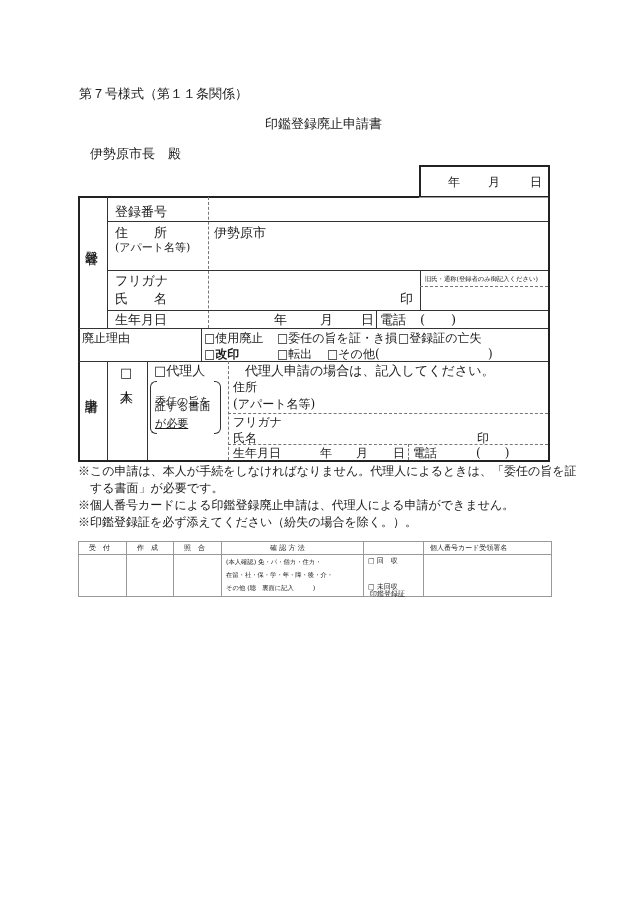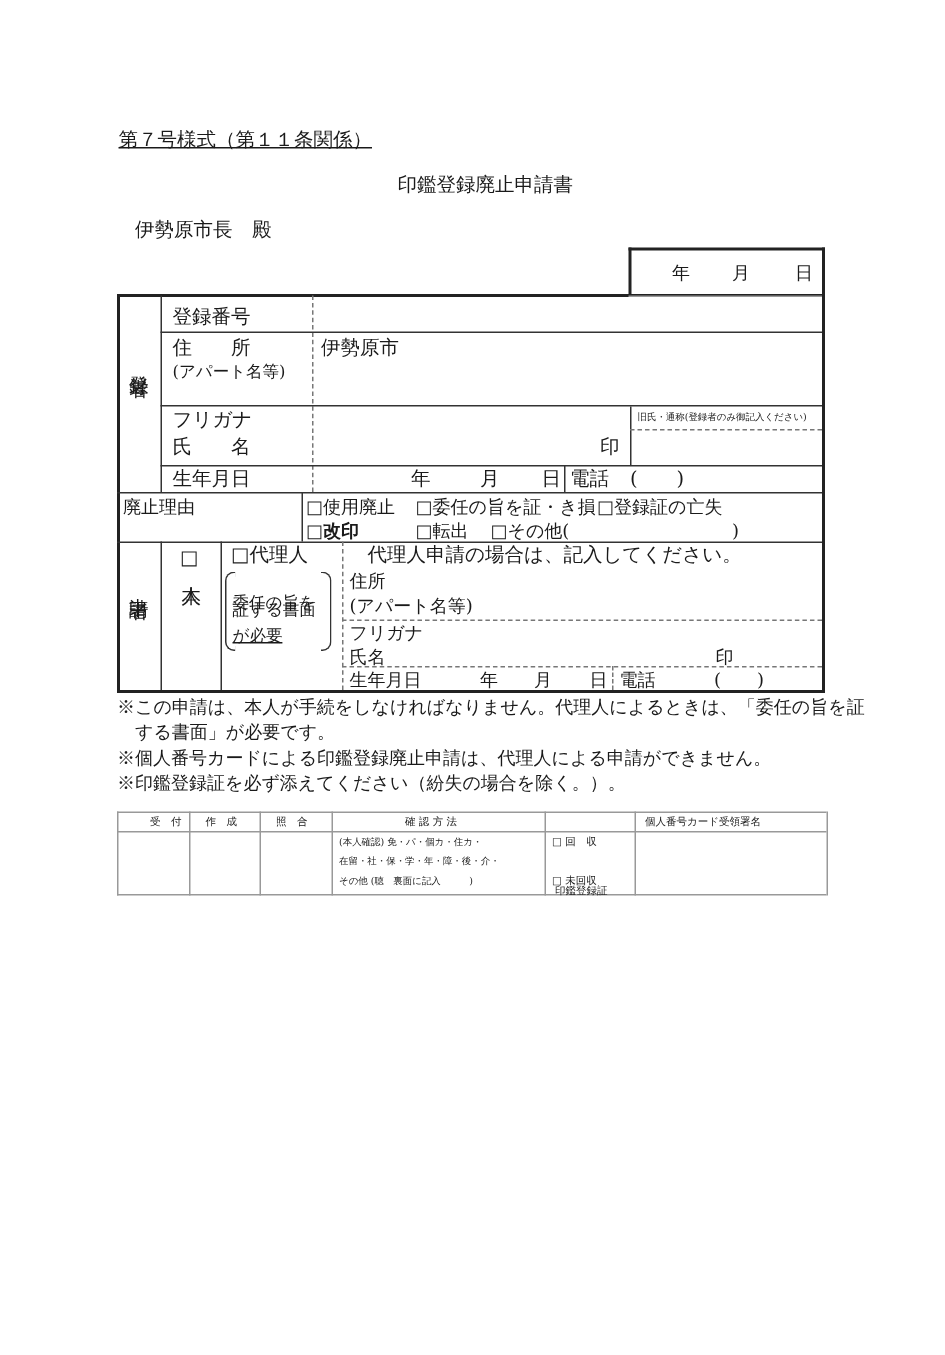--- a/index.html
+++ b/index.html
@@ -22,21 +22,21 @@
   .thick-v { position: absolute; width: 0; border-left: 2px solid #222; }
   .gray-h { position: absolute; height: 0; border-top: 1px solid #999; }
   .gray-v { position: absolute; width: 0; border-left: 1px solid #999; }
   .vert { writing-mode: vertical-rl; text-orientation: upright; letter-spacing: 1px; }
   .bracket-l { position: absolute; width: 6px; border: 1px solid #333; border-right: none; border-radius: 6px 0 0 6px; }
   .bracket-r { position: absolute; width: 6px; border: 1px solid #333; border-left: none; border-radius: 0 6px 6px 0; }
 </style>
 </head>
 <body>
 
-<div class="txt f13" style="left:79px; top:87px;text-decoration:underline;">第７号様式（第１１条関係）</div>
+<div class="txt f13" style="left:79px; top:87px;">第７号様式（第１１条関係）</div>
 <div class="txt f13" style="left:265px; top:117px;">印鑑登録廃止申請書</div>
 <div class="txt f13" style="left:90px; top:147px;">伊勢原市長　殿</div>
 
 <div>
   <div class="thick-h" style="left:419px; top:165px; width:131px;"></div>
   <div class="thick-v" style="left:419px; top:165px; height:32px;"></div>
   <div class="thick-v" style="left:548px; top:165px; height:32px;"></div>
   <div class="txt f12" style="left:448px; top:176px;">年</div>
   <div class="txt f12" style="left:488px; top:176px;">月</div>
   <div class="txt f12" style="left:530px; top:176px;">日</div>
@@ -147,21 +147,21 @@
   <div class="gray-h" style="left:78px; top:554px; width:473px;"></div>
   <div class="gray-h" style="left:78px; top:596px; width:473px;"></div>
   <div class="gray-v" style="left:78px; top:541px; height:56px;"></div>
   <div class="gray-v" style="left:126px; top:541px; height:56px;"></div>
   <div class="gray-v" style="left:173px; top:541px; height:56px;"></div>
   <div class="gray-v" style="left:221px; top:541px; height:56px;"></div>
   <div class="gray-v" style="left:363px; top:541px; height:56px;"></div>
   <div class="gray-v" style="left:423px; top:541px; height:56px;"></div>
   <div class="gray-v" style="left:551px; top:541px; height:56px;"></div>
 
-  <div class="txt f7" style="left:89px; top:545px;margin-left:11px;">受　付</div>
+  <div class="txt f7" style="left:89px; top:545px;">受　付</div>
   <div class="txt f7" style="left:137px; top:545px;">作　成</div>
   <div class="txt f7" style="left:184px; top:545px;">照　合</div>
   <div class="txt f7" style="left:270px; top:545px;">確 認 方 法</div>
   <div class="txt f7" style="left:370px; top:545px;margin-top:46px;">印鑑登録証</div>
   <div class="txt f7" style="left:430px; top:545px;">個人番号カード受領署名</div>
 
   <div class="txt f6" style="left:226px; top:559px;">(本人確認) 免・パ・個カ・住カ・</div>
   <div class="txt f6" style="left:226px; top:572px;">在留・社・保・学・年・障・後・介・</div>
   <div class="txt f6" style="left:226px; top:585px;">その他 (聴　裏面に記入　　　)</div>
 

